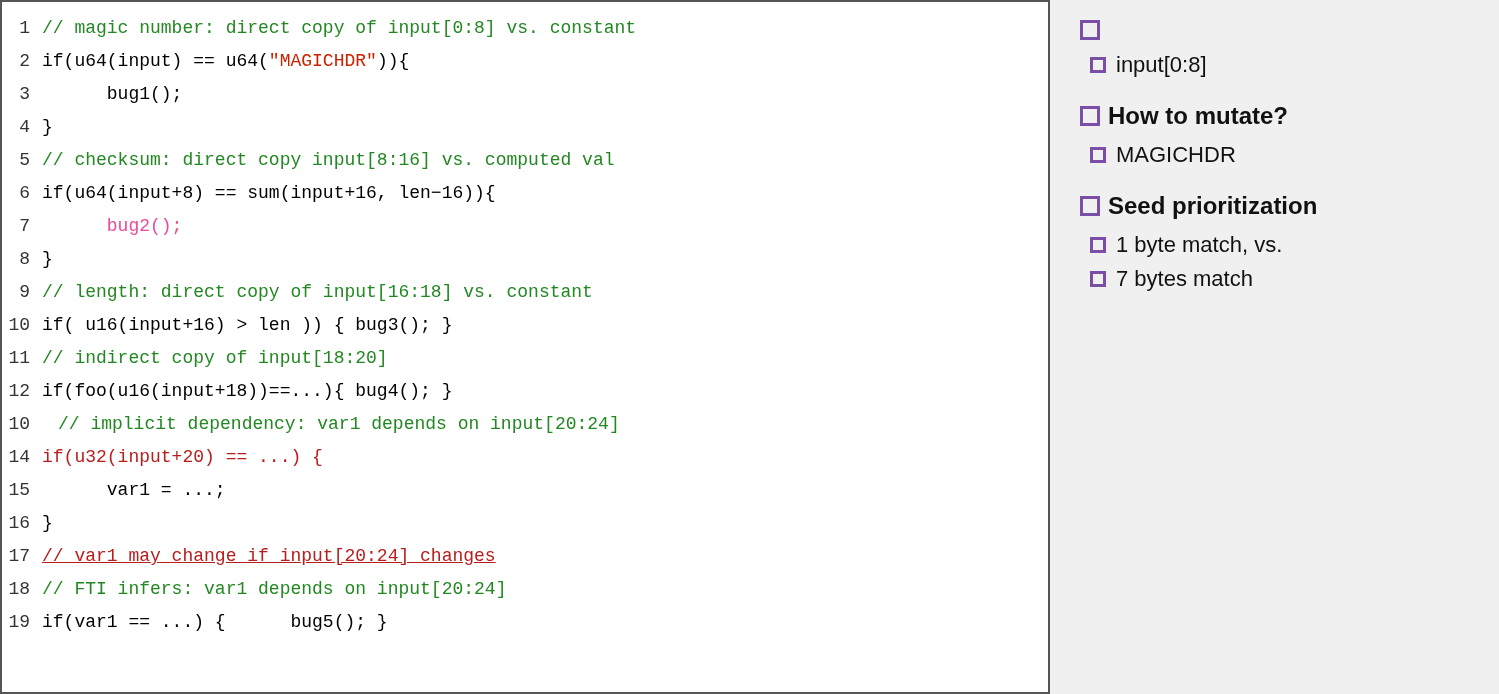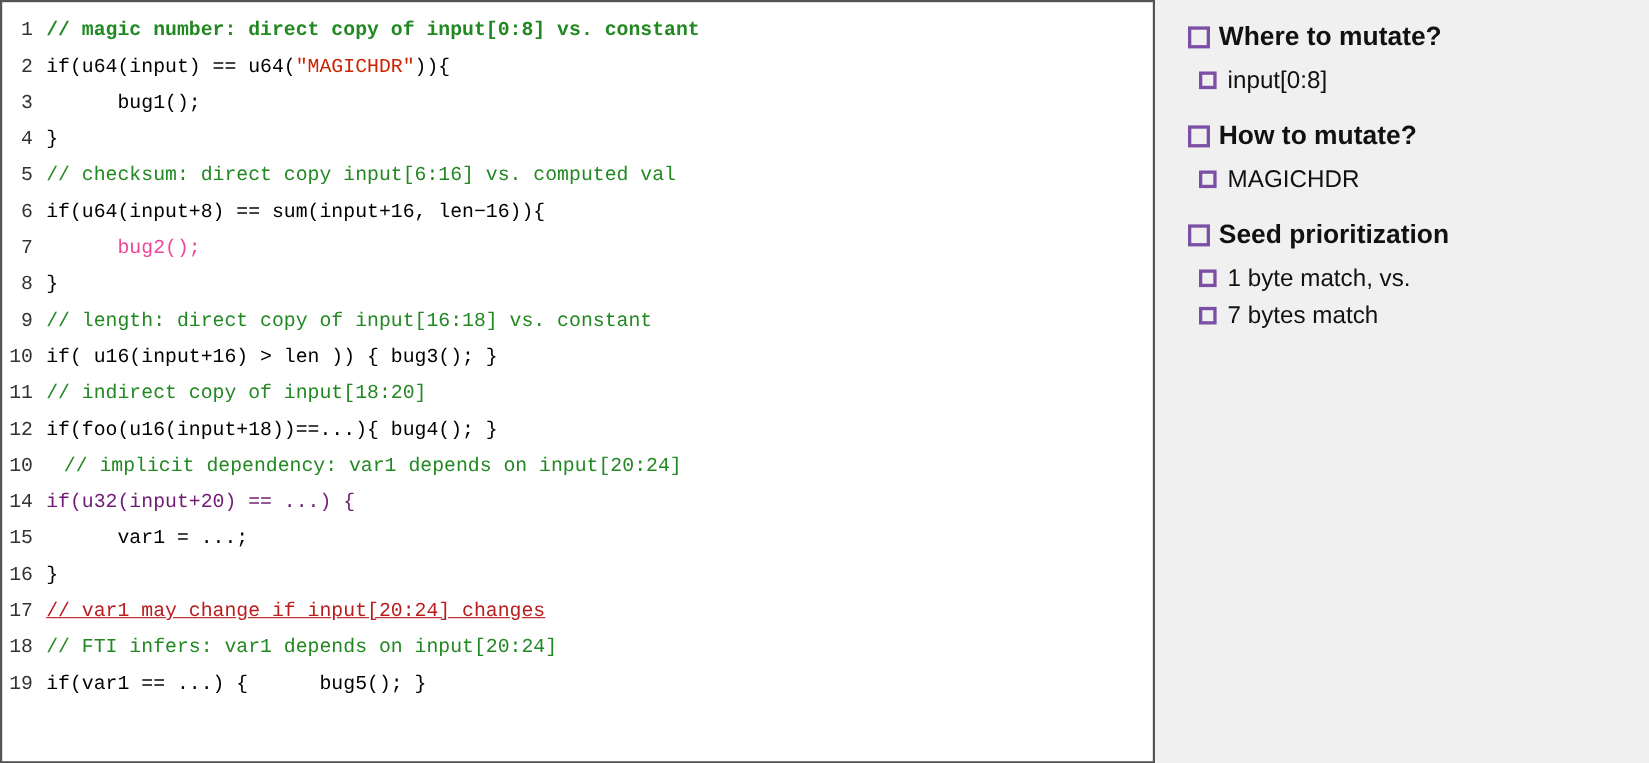--- a/index.html
+++ b/index.html
@@ -109,37 +109,37 @@
       gap: 8px;
     }
   </style>
 </head>
 <body>
 
 <div class="code-panel">
 
 <div class="code-line">
       <span class="line-num">1</span>
-      <span class="line-content"><span style="color: rgb(34, 136, 34); font-weight: bold;">// magic number: direct copy of input[0:8] vs. constant</span></span>
+      <span class="line-content"><span style="color: rgb(34, 136, 34);">// magic number: direct copy of input[0:8] vs. constant</span></span>
     </div>
     <div class="code-line">
       <span class="line-num">2</span>
       <span class="line-content"><span style="color: rgb(0, 0, 0);">if(u64(input) == u64(</span><span style="color: rgb(204, 34, 0);">"MAGICHDR"</span><span style="color: rgb(0, 0, 0);">)){</span></span>
     </div>
     <div class="code-line">
       <span class="line-num">3</span>
       <span class="line-content"><span style="color: rgb(0, 0, 0);">      bug1();</span></span>
     </div>
     <div class="code-line">
       <span class="line-num">4</span>
       <span class="line-content"><span style="color: rgb(0, 0, 0);">}</span></span>
     </div>
     <div class="code-line">
       <span class="line-num">5</span>
-      <span class="line-content"><span style="color: rgb(34, 136, 34);">// checksum: direct copy input[6:16] vs. computed val</span></span>
+      <span class="line-content"><span style="color: rgb(34, 136, 34);">// checksum: direct copy input[8:16] vs. computed val</span></span>
     </div>
     <div class="code-line">
       <span class="line-num">6</span>
       <span class="line-content"><span style="color: rgb(0, 0, 0);">if(u64(input+8) == sum(input+16, len−16)){</span></span>
     </div>
     <div class="code-line">
       <span class="line-num">7</span>
       <span class="line-content"><span style="color: #ec4899;">      bug2();</span></span>
     </div>
     <div class="code-line">
@@ -161,21 +161,21 @@
     <div class="code-line">
       <span class="line-num">12</span>
       <span class="line-content"><span style="color: rgb(0, 0, 0);">if(foo(u16(input+18))==...){ bug4(); }</span></span>
     </div>
     <div class="code-line">
       <span class="line-num">10</span>
       <span class="line-content"><span style="color: rgb(34, 136, 34); margin-left: 16px;">// implicit dependency: var1 depends on input[20:24]</span></span>
     </div>
     <div class="code-line">
       <span class="line-num">14</span>
-      <span class="line-content"><span style="color: #701a75;">if(u32(input+20) == ...) {</span></span>
+      <span class="line-content"><span style="color: #b91c1c;">if(u32(input+20) == ...) {</span></span>
     </div>
     <div class="code-line">
       <span class="line-num">15</span>
       <span class="line-content"><span style="color: rgb(0, 0, 0);">      var1 = ...;</span></span>
     </div>
     <div class="code-line">
       <span class="line-num">16</span>
       <span class="line-content"><span style="color: rgb(0, 0, 0);">}</span></span>
     </div>
     <div class="code-line">
@@ -190,21 +190,20 @@
       <span class="line-num">19</span>
       <span class="line-content"><span style="color: rgb(0, 0, 0);">if(var1 == ...) {      bug5(); }</span></span>
     </div>
   </div>
 
 <div class="right-panel">
 
 <div class="section-block">
       <div class="section-title">
         <span class="sq-icon"></span>
-        <span>Where to mutate?</span>
       </div>
       <div class="section-item">
         <span class="sq-icon-sm"></span>
         <span>input[0:8]</span>
       </div>
     </div>
     <div class="section-block">
       <div class="section-title">
         <span class="sq-icon"></span>
         <span>How to mutate?</span>

